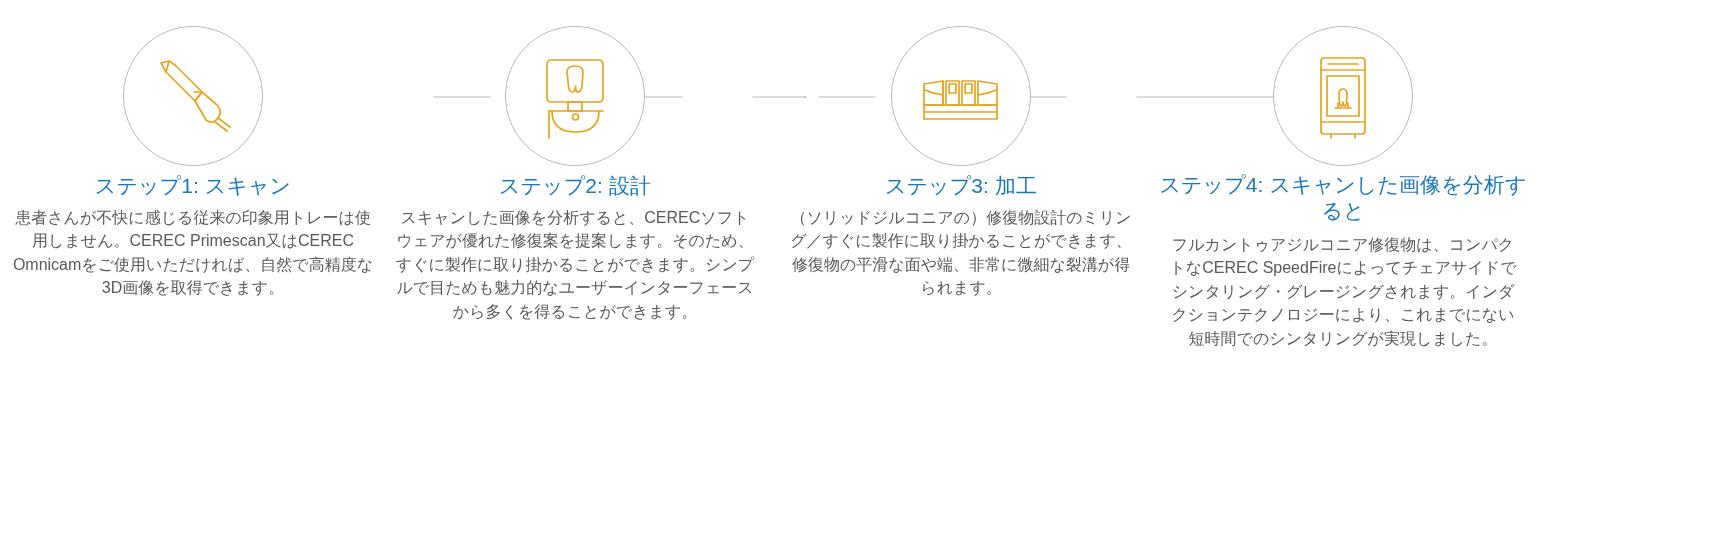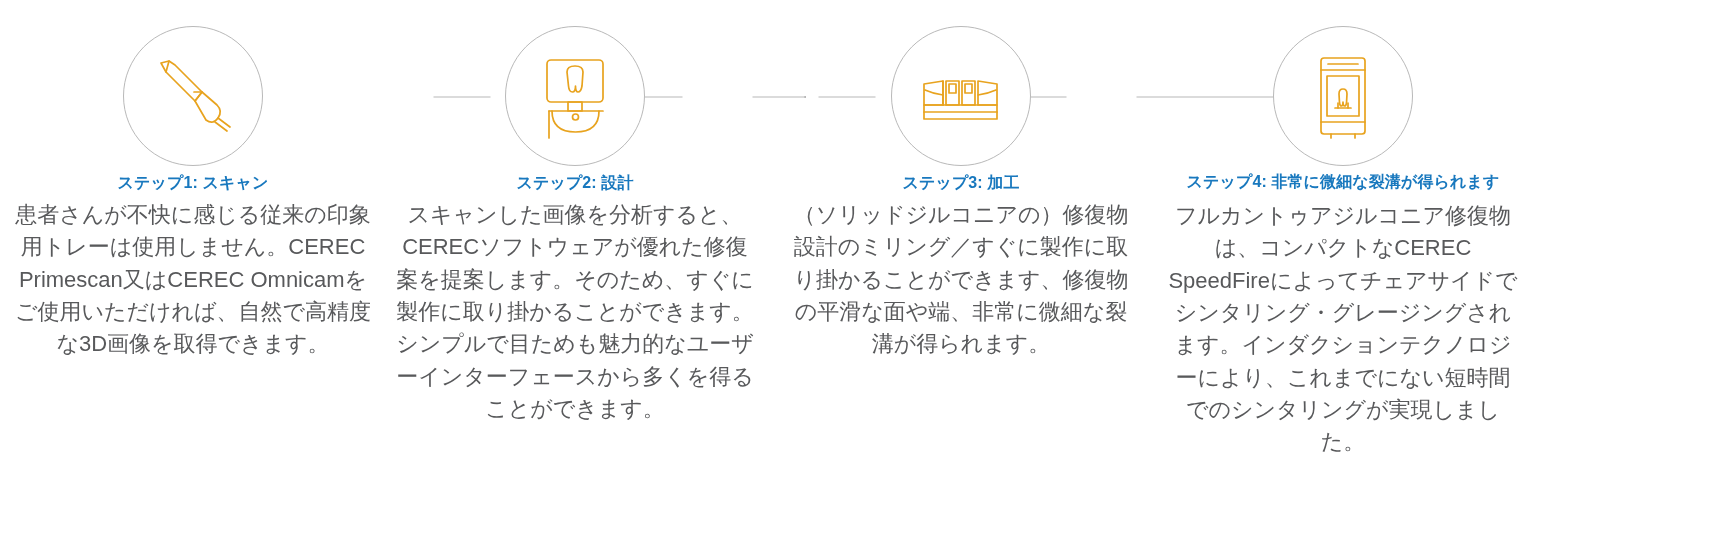--- a/index.html
+++ b/index.html
@@ -68,30 +68,30 @@
 
   .circle svg { display: block; }
 
   .text-block {
     padding: 0 6px;
     text-align: center;
   }
 
   .step-title {
     color: #1878be;
-    font-size: 16px;
+    font-size: 21px;
     line-height: 1.32;
-    font-weight: 700;
+    font-weight: 400;
     margin: 0 0 6px 0;
     letter-spacing: 0.1px;
   }
 
   .step-body {
     color: #58595b;
-    font-size: 22px;
+    font-size: 16px;
     line-height: 1.47;
     margin: 0;
     letter-spacing: 0.0px;
     text-align: center;
   }
 
   .step-1 .step-body { width: 368px; margin: 0 auto; }
   .step-2 .step-body { width: 360px; margin: 0 auto; }
   .step-3 .step-body { width: 352px; margin: 0 auto; }
   .step-4 .step-body { width: 356px; margin: 8px auto; }
@@ -204,18 +204,18 @@
             <path d="M43 60 L43 55"></path>
             <path d="M53 60 L53 55"></path>
             <path d="M36 86 L36 90"></path>
             <path d="M60 86 L60 90"></path>
             <path d="M33 16 L63 16"></path>
           </g>
         </svg>
       </div>
     </div>
     <div class="text-block">
-      <h3 class="step-title">ステップ4: 非常に微細な裂溝が得られます</h3>
+      <h3 class="step-title">ステップ4: スキャンした画像を分析すると</h3>
       <p class="step-body">フルカントゥアジルコニア修復物は、コンパクトなCEREC SpeedFireによってチェアサイドでシンタリング・グレージングされます。インダクションテクノロジーにより、これまでにない短時間でのシンタリングが実現しました。</p>
     </div>
   </div>
 
 </div>
 
 </body></html>

